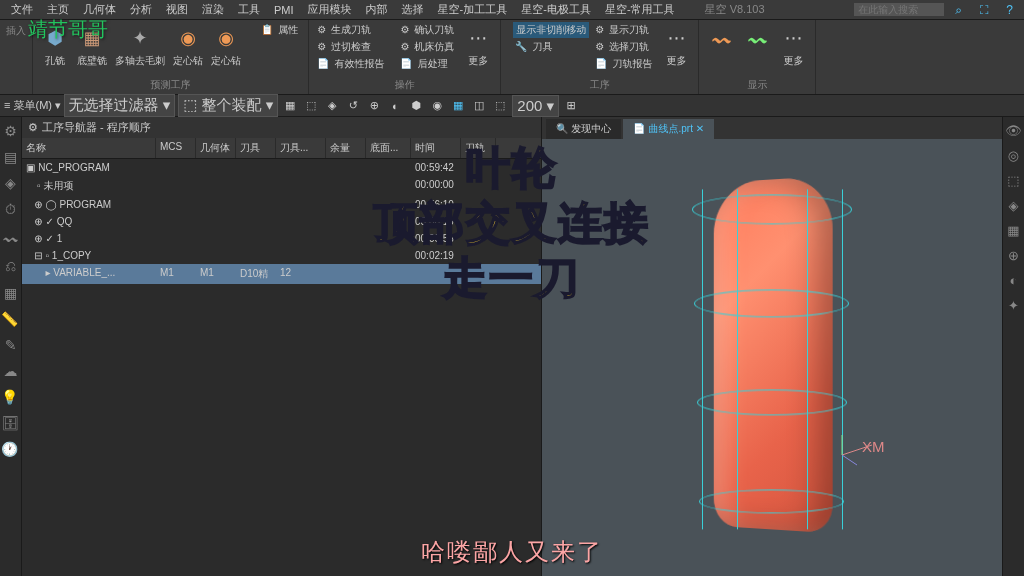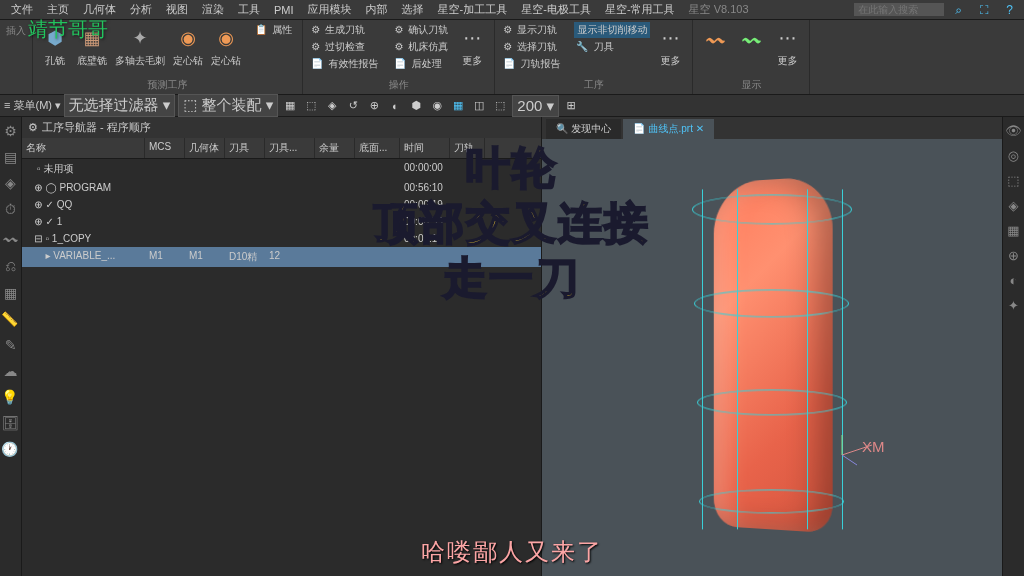--- a/index.html
+++ b/index.html
@@ -1,19 +1,19 @@
 <!DOCTYPE html>
 <html><head>
 <meta charset="utf-8">
 <style>
 *{margin:0;padding:0;box-sizing:border-box;font-family:"Microsoft YaHei",sans-serif;user-select:none}
 body{width:1024px;height:576px;background:#2b2b2b;color:#ccc;font-size:11px;overflow:hidden;position:relative}
 .menubar{height:20px;background:#3a3a3a;display:flex;align-items:center;padding:0 4px;border-bottom:1px solid #1a1a1a}
 .menubar span{padding:0 7px;color:#ccc;cursor:pointer;font-size:11px}
-.menubar .ver{margin-left:0;color:#888}
+.menubar .ver{margin-left:16px;color:#888}
 .menubar .search{margin-left:auto;display:flex;align-items:center;gap:4px}
 .menubar .search input{background:#555;border:none;color:#ccc;padding:1px 4px;width:90px;font-size:10px}
 .menubar .sicon{color:#4fc3f7;font-size:12px}
 .ribbon{height:75px;background:#3a3a3a;display:flex;border-bottom:1px solid #1a1a1a}
 .rgroup{border-right:1px solid #2a2a2a;padding:2px 6px;display:flex;flex-direction:column;justify-content:space-between}
 .rgroup .top{display:flex;gap:4px}
 .rgroup .bot{text-align:center;color:#888;font-size:10px;padding-top:2px}
 .rbtn{display:flex;flex-direction:column;align-items:center;gap:2px;padding:2px;cursor:pointer}
 .rbtn .ic{width:28px;height:28px;display:flex;align-items:center;justify-content:center;font-size:18px}
 .rbtn .lb{font-size:10px;color:#ccc;white-space:nowrap}
@@ -26,21 +26,21 @@
 .leftbar{width:22px;background:#2b2b2b;display:flex;flex-direction:column;align-items:center;gap:10px;padding-top:6px;border-right:1px solid #1a1a1a}
 .leftbar span{color:#888;font-size:14px;cursor:pointer}
 .navpanel{width:520px;background:#2b2b2b;border-right:1px solid #1a1a1a;display:flex;flex-direction:column}
 .navhead{background:#333;padding:3px 6px;font-size:11px;display:flex;align-items:center;gap:4px}
 .navtable{flex:1;overflow:auto}
 .nth{display:flex;background:#3a3a3a;border-bottom:1px solid #1a1a1a;font-size:10px}
 .nth span{padding:3px 4px;border-right:1px solid #2a2a2a}
 .ntr{display:flex;font-size:10px;padding:1px 0}
 .ntr.sel{background:#5a7a9a}
 .ntr span{padding:2px 4px;white-space:nowrap;overflow:hidden}
-.c-name{width:123px}
+.c-name{width:134px}
 .c-mcs{width:40px}
 .c-geo{width:40px}
 .c-tool{width:40px}
 .c-th{width:50px}
 .c-rem{width:40px}
 .c-bot{width:45px}
 .c-time{width:50px;}
 .c-tp{width:35px}
 .viewport{flex:1;background:#4a5258;position:relative;overflow:hidden}
 .tabs{position:absolute;top:0;left:0;right:0;height:22px;background:#333;display:flex;align-items:flex-end;padding-left:4px}
@@ -110,21 +110,21 @@
           <div class="lb">多轴去毛刺</div>
         </div>
       <div class="rbtn">
           <div class="ic" style="color:#e95">◉</div>
           <div class="lb">定心钻</div>
         </div>
       <div class="rbtn">
           <div class="ic" style="color:#e95">◉</div>
           <div class="lb">定心钻</div>
         </div>
-      <div class="smallbtns" style="margin-left:6px">
+      <div class="smallbtns" style="margin-left:12px">
           <span>📋 <span>属性</span></span>
         </div>
     </div>
     <div class="bot">预测工序</div>
   </div>
   <div class="rgroup">
     <div class="top">
       <div class="smallbtns">
         <span>⚙ <span>生成刀轨</span></span>
         <span>⚙ <span>过切检查</span></span>
@@ -137,28 +137,28 @@
       </div>
       <div class="rbtn">
           <div class="ic">⋯</div>
           <div class="lb">更多</div>
         </div>
     </div>
     <div class="bot">操作</div>
   </div>
   <div class="rgroup">
     <div class="top">
+      <div class="smallbtns" style="margin-left:6px">
+        <span style="background:#2a5a7a;padding:1px 3px">显示非切削移动</span>
+        <span>🔧 <span>刀具</span></span>
+      </div>
       <div class="smallbtns">
         <span>⚙ <span>显示刀轨</span></span>
         <span>⚙ <span>选择刀轨</span></span>
         <span>📄 <span>刀轨报告</span></span>
-      </div>
-      <div class="smallbtns" style="margin-left:6px">
-        <span style="background:#2a5a7a;padding:1px 3px">显示非切削移动</span>
-        <span>🔧 <span>刀具</span></span>
       </div>
       <div class="rbtn">
           <div class="ic">⋯</div>
           <div class="lb">更多</div>
         </div>
     </div>
     <div class="bot">工序</div>
   </div>
   <div class="rgroup">
     <div class="top">
@@ -225,20 +225,31 @@
         <span class="c-geo">几何体</span>
           <span class="c-tool">刀具</span>
         <span class="c-th">刀具...</span>
           <span class="c-rem">余量</span>
         <span class="c-bot">底面...</span>
           <span class="c-time">时间</span>
         <span class="c-tp">刀轨</span>
       </div>
       <div id="navrows">
           <div class="ntr">
+            <span class="c-name"> ▣ NC_PROGRAM</span>
+            <span class="c-mcs"></span>
+            <span class="c-geo"></span>
+            <span class="c-tool"></span>
+            <span class="c-th"></span>
+            <span class="c-rem"></span>
+            <span class="c-bot"></span>
+            <span class="c-time">00:59:42</span>
+            <span class="c-tp"></span>
+          </div>
+          <div class="ntr">
             <span class="c-name">&nbsp;&nbsp;&nbsp; ▫ 未用项</span>
             <span class="c-mcs"></span>
             <span class="c-geo"></span>
             <span class="c-tool"></span>
             <span class="c-th"></span>
             <span class="c-rem"></span>
             <span class="c-bot"></span>
             <span class="c-time">00:00:00</span>
             <span class="c-tp"></span>
           </div>

